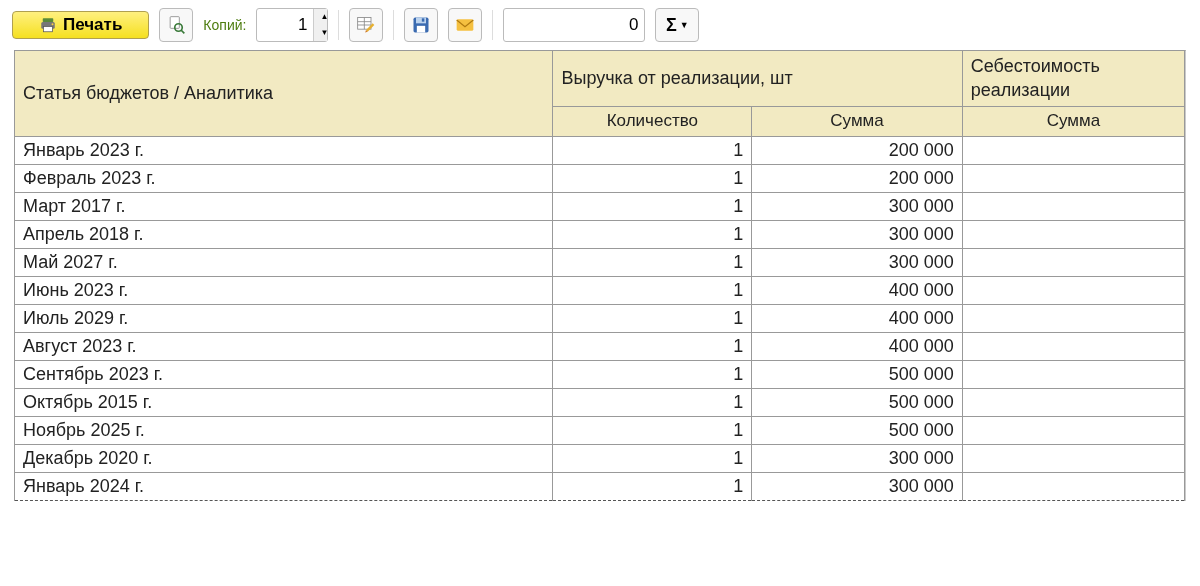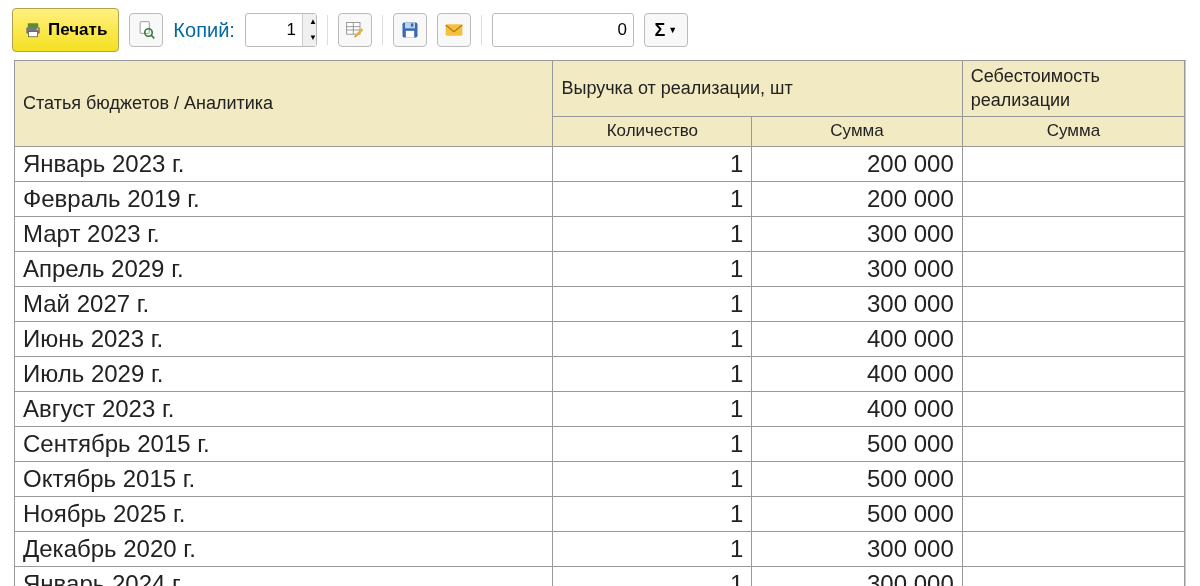--- a/index.html
+++ b/index.html
@@ -13,42 +13,42 @@
   .toolbar {
     display: flex;
     align-items: center;
     gap: 10px;
     padding: 8px 12px;
   }
   .btn {
     display: inline-flex;
     align-items: center;
     gap: 6px;
-    height: 44px;
-    padding: 0 11px;
+    height: 28px;
+    padding: 0 26px;
     border: 1px solid #b0a050;
     border-radius: 4px;
     background: linear-gradient(#fff080, #f5e020);
     cursor: pointer;
     font-size: 17px;
   }
   .icon-btn {
     display: inline-flex;
     align-items: center;
     justify-content: center;
     width: 34px;
     height: 34px;
     border: 1px solid #bbb;
     border-radius: 4px;
     background: #f8f8f8;
     cursor: pointer;
   }
   .toolbar-label {
-    font-size: 20px;
-    color: #0369a1;
+    font-size: 14px;
+    color: #4d7c0f;
   }
   .num-field {
     display: flex;
     align-items: center;
     border: 1px solid #bbb;
     border-radius: 3px;
     height: 34px;
     background: #fff;
   }
   .num-field input {
@@ -104,21 +104,21 @@
     background: #f2eac2;
     font-size: 18px;
     line-height: 1.35;
   }
   thead tr.subhead th {
     font-size: 17px;
     padding: 3px 8px;
     text-align: center;
   }
   tbody td {
-    font-size: 24px;
+    font-size: 18px;
     height: 26px;
   }
   tbody tr.last-dash td {
     border-bottom: 1px dashed #555;
     margin-top: 16px;
   }
   .col-budget { width: 46%; }
   .col-qty { width: 17%; }
   .col-sum { width: 18%; }
   .col-cost { width: 19%; }
@@ -230,33 +230,33 @@
       </tr>
     </thead>
     <tbody id="table-body">
         <tr>
           <td>Январь 2023 г.</td>
           <td class="num">1</td>
           <td class="num">200 000</td>
           <td class="num"></td>
         </tr>
         <tr>
-          <td>Февраль 2019 г.</td>
+          <td>Февраль 2023 г.</td>
           <td class="num">1</td>
           <td class="num">200 000</td>
           <td class="num"></td>
         </tr>
         <tr>
-          <td>Март 2023 г.</td>
-          <td class="num">1</td>
-          <td class="num">300 000</td>
-          <td class="num"></td>
-        </tr>
-        <tr>
-          <td>Апрель 2029 г.</td>
+          <td>Март 2017 г.</td>
+          <td class="num">1</td>
+          <td class="num">300 000</td>
+          <td class="num"></td>
+        </tr>
+        <tr>
+          <td>Апрель 2018 г.</td>
           <td class="num">1</td>
           <td class="num">300 000</td>
           <td class="num"></td>
         </tr>
         <tr>
           <td>Май 2027 г.</td>
           <td class="num">1</td>
           <td class="num">300 000</td>
           <td class="num"></td>
         </tr>
@@ -272,21 +272,21 @@
           <td class="num">400 000</td>
           <td class="num"></td>
         </tr>
         <tr>
           <td>Август 2023 г.</td>
           <td class="num">1</td>
           <td class="num">400 000</td>
           <td class="num"></td>
         </tr>
         <tr>
-          <td>Сентябрь 2015 г.</td>
+          <td>Сентябрь 2023 г.</td>
           <td class="num">1</td>
           <td class="num">500 000</td>
           <td class="num"></td>
         </tr>
         <tr>
           <td>Октябрь 2015 г.</td>
           <td class="num">1</td>
           <td class="num">500 000</td>
           <td class="num"></td>
         </tr>

